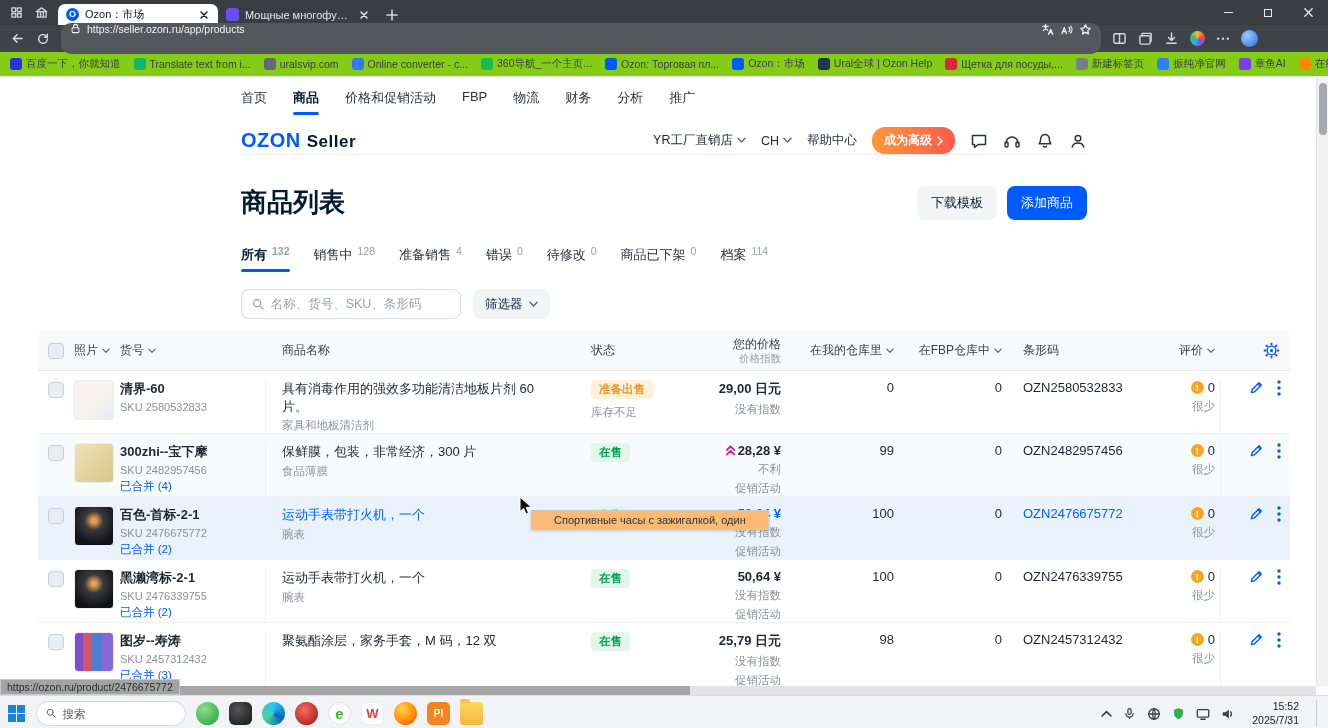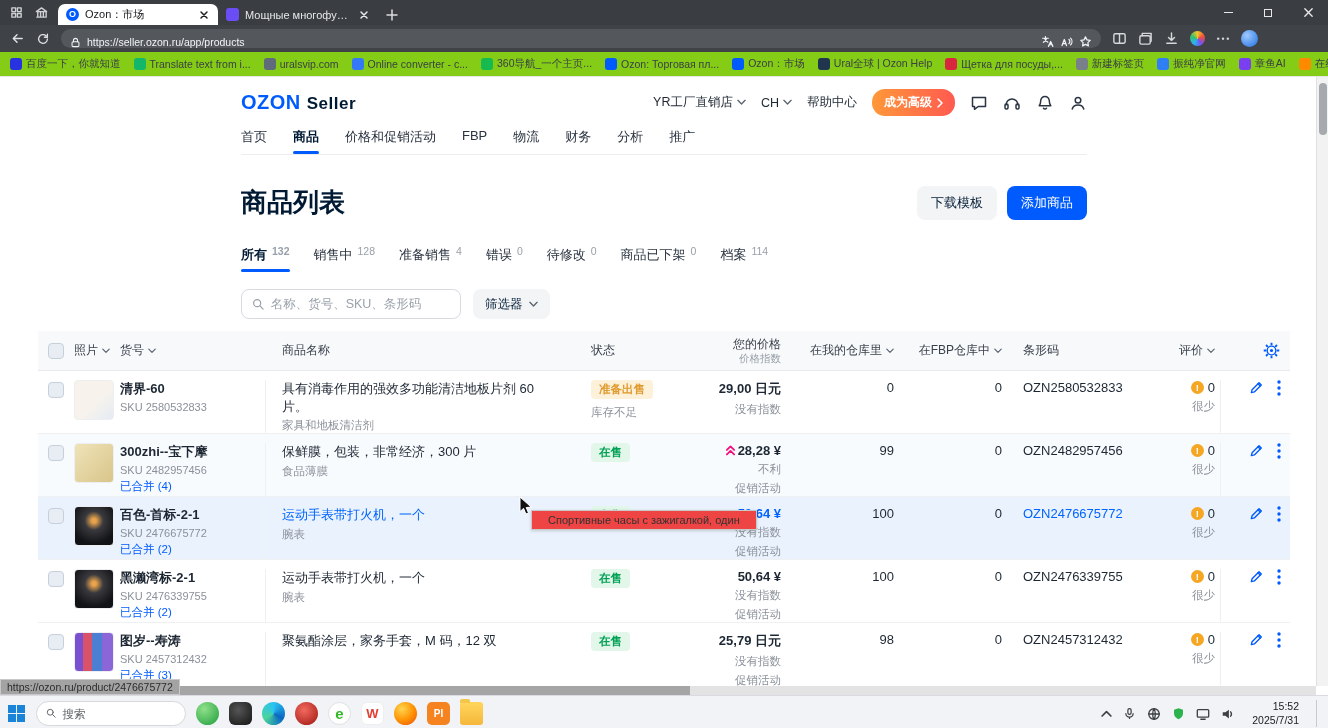--- a/index.html
+++ b/index.html
@@ -19,21 +19,21 @@
   .fav-p{background:#6b4df6;border-radius:3px}
   .tabtitle{flex:1;white-space:nowrap;overflow:hidden;text-overflow:ellipsis}
   .tabclose{width:12px;height:12px;color:inherit}
   .newtab{margin:0 0 4px 8px;color:#d9dadc}
   .wincontrols{margin-left:auto;display:flex;height:100%}
   .wincontrols>div{width:40px;display:flex;align-items:center;justify-content:center;color:#e8e8e8}
   .wc-min i{display:block;width:9px;height:1px;background:#e8e8e8}
   .wc-max i{display:block;width:8px;height:8px;border:1px solid #e8e8e8}
 
   .toolbar{height:27px;background:#3f4246;display:flex;align-items:center;gap:11px;padding:0 10px;color:#dfe1e3}
-  .urlbar{flex:1;max-width:1040px;height:19px;background:#54585d;border-radius:10px;display:flex;align-items:flex-end;gap:6px;padding:0 9px;font-size:10.5px;color:#f2f3f4}
+  .urlbar{flex:1;max-width:1040px;height:31px;background:#54585d;border-radius:10px;display:flex;align-items:flex-start;gap:6px;padding:0 9px;font-size:10.5px;color:#f2f3f4}
   .urlbar .url{flex:1;white-space:nowrap;overflow:hidden}
   .tb-right{display:flex;align-items:center;gap:11px;color:#d6d8da}
   .ext-color{width:15px;height:15px;border-radius:50%;background:conic-gradient(#f6c12c,#ef4d3c,#7a4ff0,#2bb3f0,#34c06c,#f6c12c)}
   .avatar{width:17px;height:17px;border-radius:50%;background:radial-gradient(circle at 35% 32%,#9ec9ff,#1f6fe0)}
 
   .bookmarks{height:22px;background:#84cc16;border-bottom:1px solid #e4e6e8;display:flex;align-items:center;gap:13px;padding:12px 10px;font-size:10.5px;color:#3b4045;white-space:nowrap;overflow:hidden}
   .bm{display:flex;align-items:center;gap:4px;flex:none}
   .bm i{width:12px;height:12px;border-radius:3px;flex:none;font-style:normal;color:#fff;font-size:7.5px;line-height:12px;text-align:center;font-weight:700}
   .f1{background:#2932e1;border-radius:50%}.f2{background:#12b76a}.f3{background:#5f6b7a}.f4{background:#3478f6}
   .f5{background:#17ba4f;border-radius:50%}.f6{background:#005bff;border-radius:50%}.f7{background:#005bff;border-radius:50%}
@@ -120,21 +120,21 @@
   .rrow{display:flex;justify-content:flex-end;align-items:center;gap:4px}
   .warn{width:13px;height:13px;border-radius:50%;background:#f5a623;color:#fff;font-size:9.5px;font-weight:700;text-align:center;line-height:13px;display:inline-block}
   .warn::after{content:"!"}
   .rnote{font-size:11.5px;color:var(--gray);margin-top:4px}
   .act{color:var(--blue)}
   .gear{color:var(--blue)}
   .hsub{font-size:10.5px;color:#98a0a9;margin-top:1px}
   .pricehead{line-height:1.2;text-align:right;width:100%}
 
   
-  .tooltip{position:absolute;left:531px;top:433px;background:#ef4444;border:1px solid #c9c9c9;box-shadow:0 1px 3px rgba(0,0,0,.18);font-size:11px;color:#333;padding:3px 16px;z-index:9;white-space:nowrap}
+  .tooltip{position:absolute;left:531px;top:433px;background:#fdba74;border:1px solid #c9c9c9;box-shadow:0 1px 3px rgba(0,0,0,.18);font-size:11px;color:#333;padding:3px 22px;z-index:9;white-space:nowrap}
   .cursor{position:absolute;left:519px;top:419px;z-index:10}
   .statuschip{position:absolute;left:0;bottom:0;background:#a3a3a3;border:1px solid #c8c8c8;font-size:10.5px;color:#2b2b2b;padding:1px 6px;z-index:6;white-space:nowrap}
   .hscroll{position:absolute;left:0;right:12px;bottom:0;height:9px;background:#e3e3e3;z-index:5}
   .hscroll .hthumb{height:9px;width:690px;background:#a5a5a5}
   .vscroll{position:absolute;right:0;top:0;bottom:9px;width:12px;background:#f2f2f2;border-left:1px solid #e0e0e0}
   .vscroll .vthumb{width:8px;height:52px;margin:6px auto 0;background:#a6a9ad;border-radius:4px}
 
   
   .taskbar{height:36px;background:#f1f3f6;border-top:1px solid #d9dbe0;display:flex;align-items:center;padding:0 8px;gap:10px}
   .winlogo{width:18px;height:18px;display:grid;grid-template-columns:8px 8px;grid-template-rows:8px 8px;gap:1px}
@@ -302,20 +302,31 @@
     </span>
   <span class="bm">
       <i class="f13"></i>
       <span>在线转换器 - 免费...</span>
     </span>
 
 </div>
 
 <div class="page">
 
+  <div class="pcol nav">
+    <span class="item">首页</span>
+    <span class="item active">商品</span>
+    <span class="item">价格和促销活动</span>
+    <span class="item">FBP</span>
+    <span class="item">物流</span>
+    <span class="item">财务</span>
+    <span class="item">分析</span>
+    <span class="item">推广</span>
+  </div>
+
   <div class="pcol hdr">
     <span class="logo"><span>OZON</span><span class="logo-suffix">Seller</span></span>
     <div class="hdr-right">
       <span class="drop">
           <span>YR工厂直销店</span>
           <svg class="chev" width="9" viewBox="0 0 10 7">
             <path class="s" d="M1 1.5l4 4 4-4"></path>
           </svg>
         </span>
       <span class="drop">
@@ -341,31 +352,20 @@
         </svg>
       <svg class="hico" viewBox="0 0 18 18">
           <path class="s" d="M9 2.5A4.3 4.3 0 0 1 13.3 6.8c0 3 .8 4.2 1.5 4.9H3.2c.7-.7 1.5-1.9 1.5-4.9A4.3 4.3 0 0 1 9 2.5z"></path>
           <path class="s" d="M7.5 14.2a1.7 1.7 0 0 0 3 0"></path>
         </svg>
       <svg class="hico" viewBox="0 0 18 18">
           <circle class="s" cx="9" cy="6.2" r="2.8"></circle>
           <path class="s" d="M3.2 15c1-3 3.8-3.9 5.8-3.9s4.8.9 5.8 3.9"></path>
         </svg>
     </div>
-  </div>
-
-  <div class="pcol nav">
-    <span class="item">首页</span>
-    <span class="item active">商品</span>
-    <span class="item">价格和促销活动</span>
-    <span class="item">FBP</span>
-    <span class="item">物流</span>
-    <span class="item">财务</span>
-    <span class="item">分析</span>
-    <span class="item">推广</span>
   </div>
   <div class="pcol navline"></div>
 
   <div class="pcol title-row">
     <h1>商品列表</h1>
     <div class="btns">
       <span class="btn ghost">下载模板</span>
       <span class="btn primary">添加商品</span>
     </div>
   </div>

